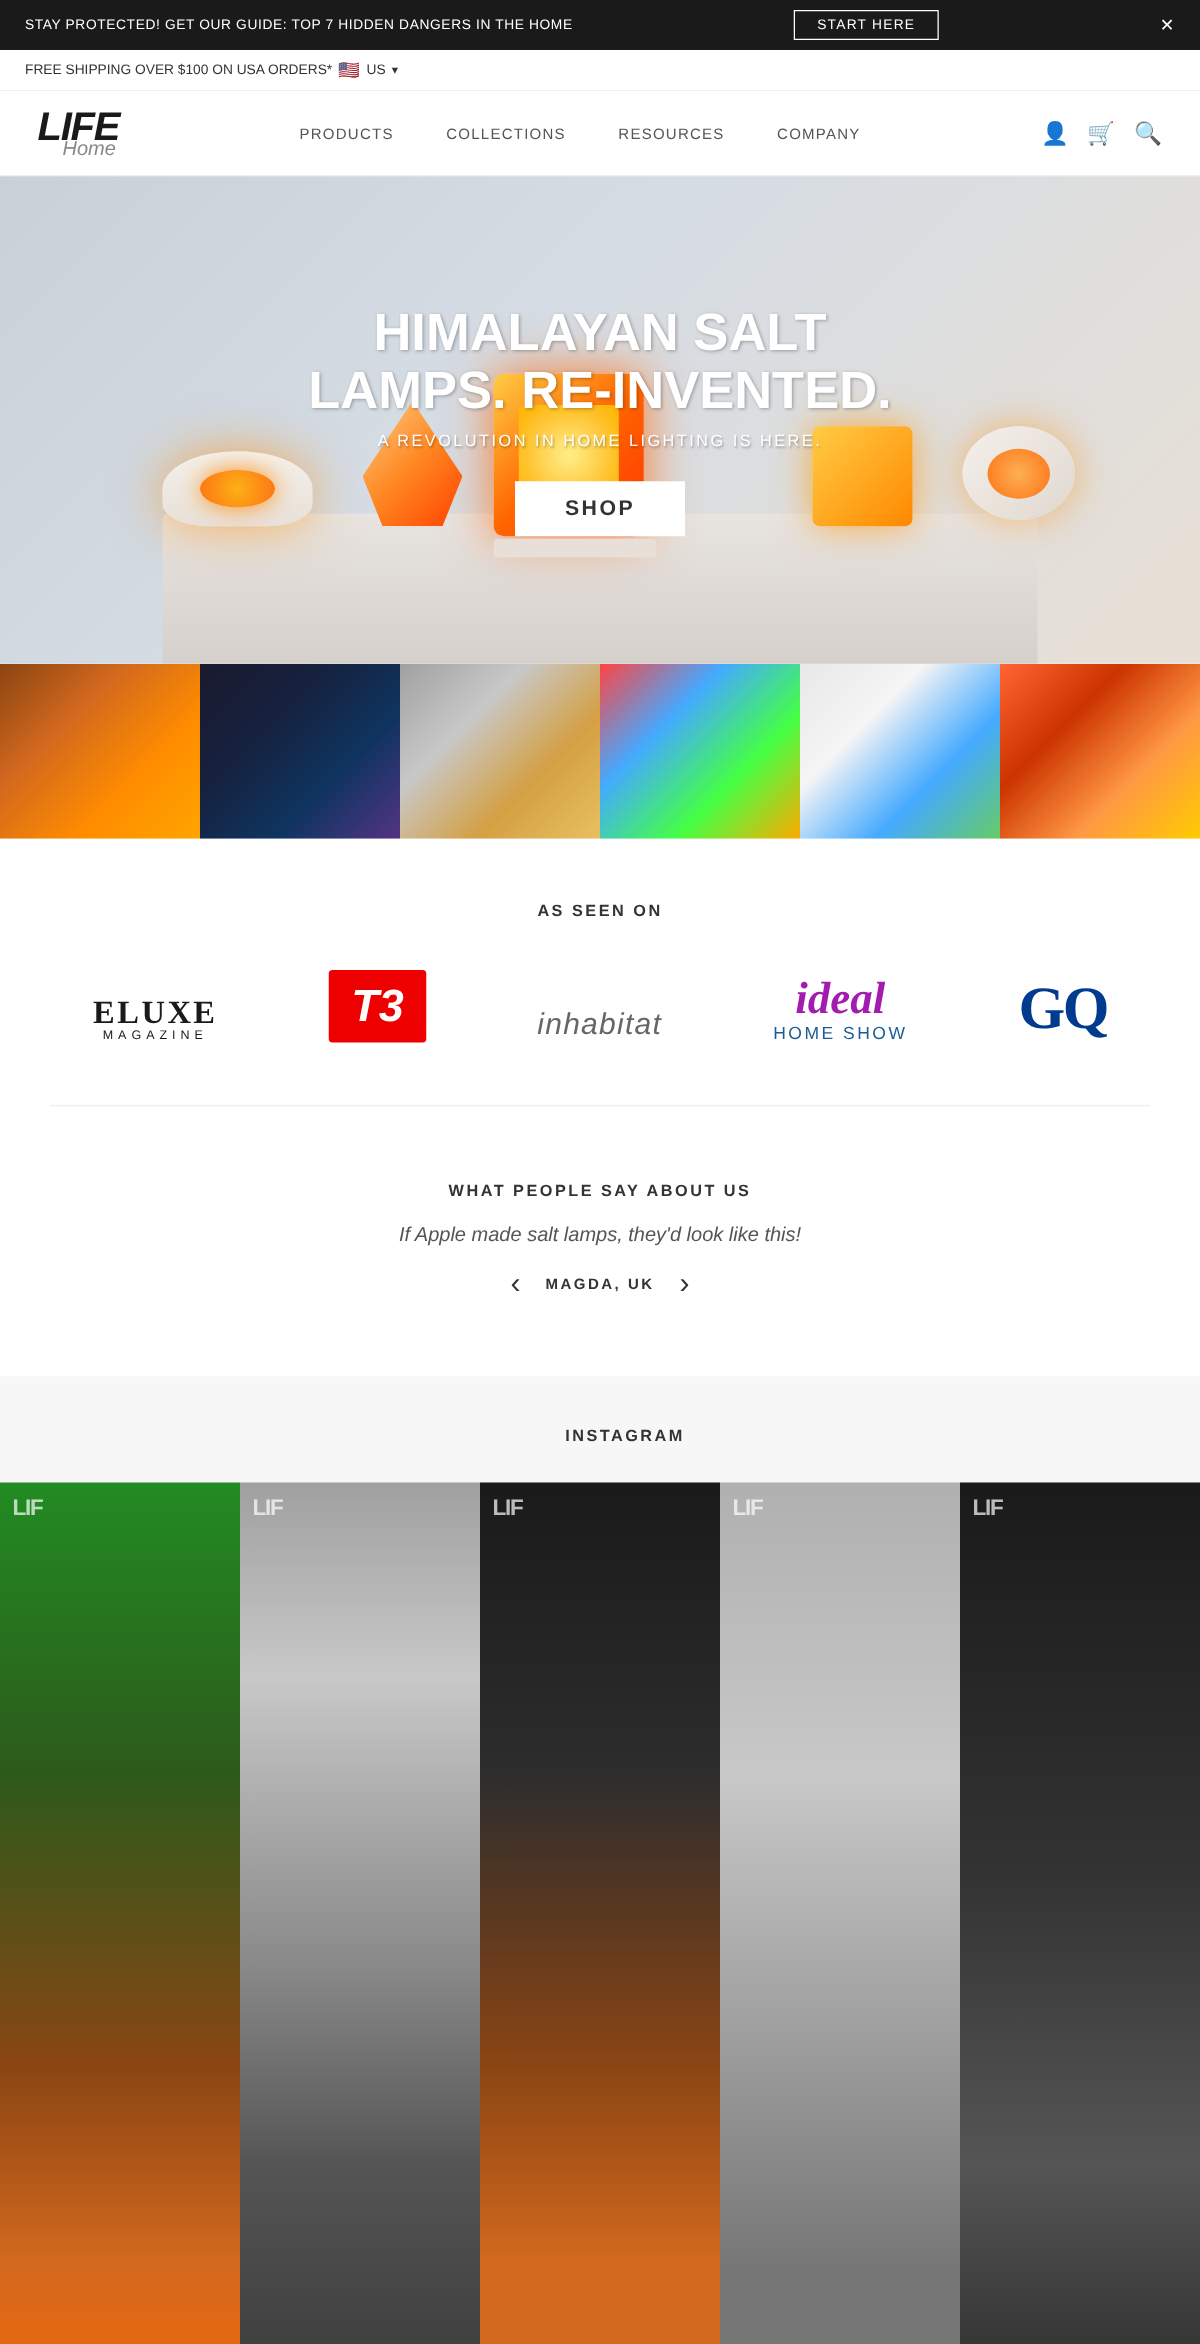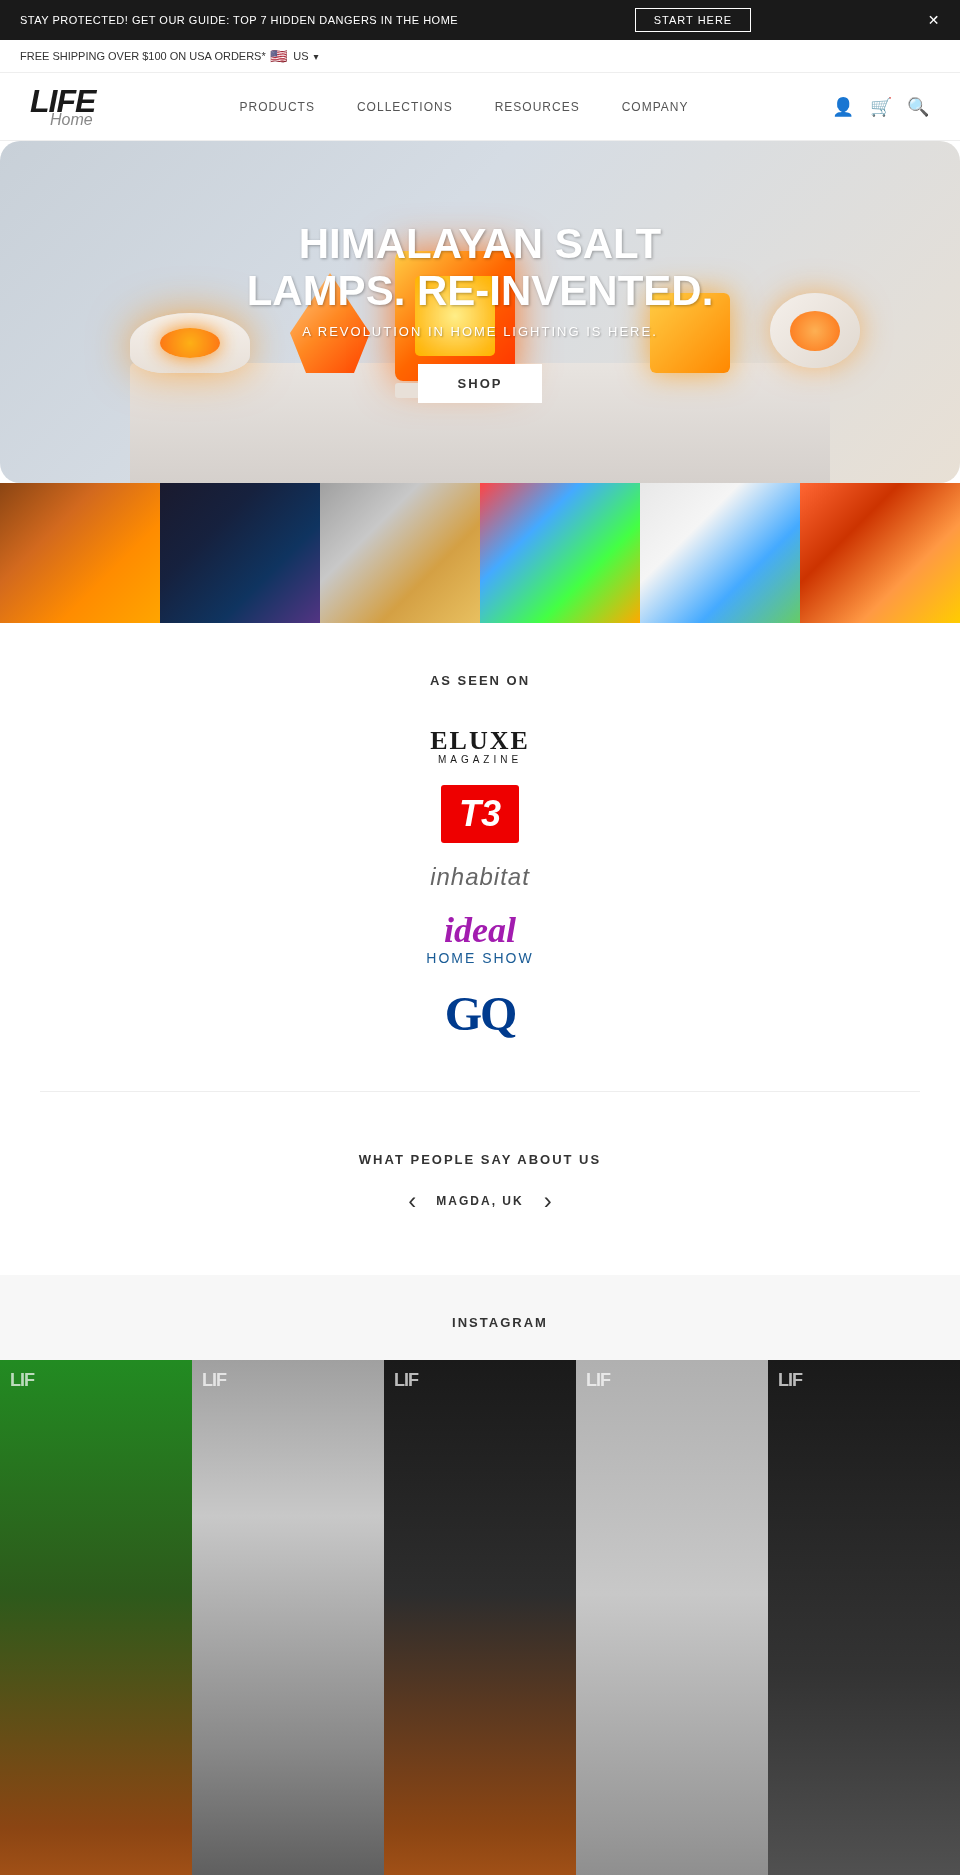--- a/index.html
+++ b/index.html
@@ -92,26 +92,25 @@
     .nav-icon {
       cursor: pointer;
       font-size: 18px;
       color: #555;
     }
 
     
     .hero {
       position: relative;
       background: linear-gradient(135deg, #c8d0d8 0%, #d5dce4 40%, #e8e0d5 100%);
-      height: 342px;
+      height: 390px;
       display: flex;
       align-items: center;
       justify-content: center;
       overflow: hidden;
-      border-radius: 20px;
     }
     .hero-content {
       text-align: center;
       z-index: 2;
       position: relative;
     }
     .hero h1 {
       font-size: 42px;
       font-weight: 900;
       color: #fff;
@@ -125,21 +124,21 @@
       font-size: 13px;
       letter-spacing: 2px;
       margin-bottom: 25px;
       text-shadow: 1px 1px 2px rgba(0,0,0,0.3);
     }
     .shop-btn {
       background: #fff;
       color: #333;
       border: none;
       padding: 12px 40px;
-      font-size: 13px;
+      font-size: 17px;
       letter-spacing: 2px;
       cursor: pointer;
       font-weight: 600;
     }
 
     
     .image-strip {
       display: flex;
       height: 140px;
       overflow: hidden;
@@ -162,25 +161,24 @@
     }
     .as-seen-on h2 {
       font-size: 13px;
       letter-spacing: 2px;
       color: #333;
       margin-bottom: 40px;
       font-weight: 600;
     }
     .logos-row {
       display: flex;
-      align-items: center;
+      align-items: flex-end;
       justify-content: space-around;
       flex-wrap: wrap;
       gap: 20px;
-      flex-direction: column;
     }
     .brand-logo {
       display: flex;
       align-items: center;
       justify-content: center;
     }
     .eluxe-logo {
       font-family: 'Times New Roman', serif;
       font-size: 26px;
       font-weight: 700;
@@ -433,20 +431,21 @@
       <div class="gq-logo">GQ</div>
     </div>
 
   </div>
 </div>
 
 <div class="divider"></div>
 
 <div class="testimonial-section">
   <h2>WHAT PEOPLE SAY ABOUT US</h2>
+  <p class="testimonial-text">If Apple made salt lamps, they'd look like this!</p>
   <div class="testimonial-nav">
     <span class="nav-arrow">‹</span>
     <span class="testimonial-author">MAGDA, UK</span>
     <span class="nav-arrow">›</span>
   </div>
 </div>
 
 <div class="instagram-section">
   <h2>INSTAGRAM</h2>
   <div class="instagram-grid">

